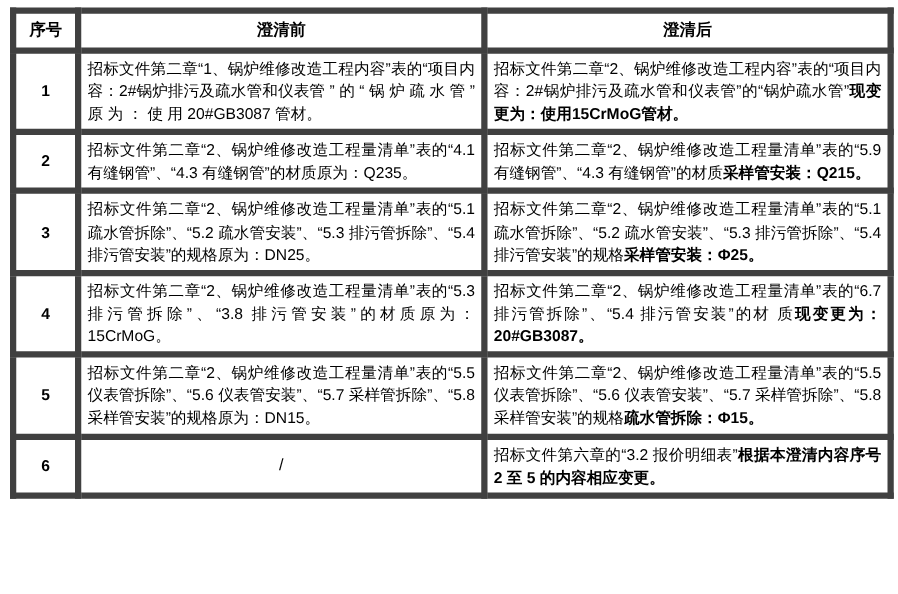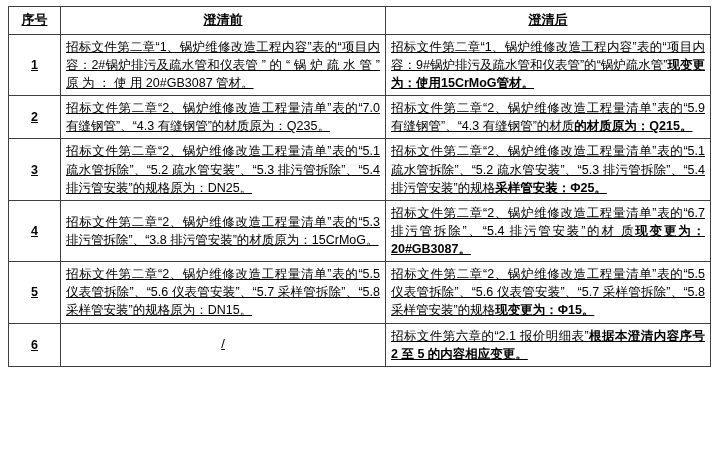--- a/index.html
+++ b/index.html
@@ -17,26 +17,25 @@
     padding: 6px 8px 0 8px;
     box-sizing: border-box;
   }
   table.clarify {
     border-collapse: collapse;
     width: 702px;
     table-layout: fixed;
   }
   table.clarify th,
   table.clarify td {
-    border: 1px solid #404040;
+    border: 5px solid #404040;
     vertical-align: middle;
     padding: 3px 5px;
     font-size: 12.5px;
     line-height: 1.45;
-    text-decoration: underline;
   }
   table.clarify thead th {
     text-align: center;
     font-weight: bold;
     font-size: 13px;
     padding: 4px 5px;
   }
   col.c-no { width: 52px; }
   col.c-before { width: 325px; }
   col.c-after { width: 325px; }
@@ -76,44 +75,44 @@
       <tr>
         <th>序号</th>
         <th>澄清前</th>
         <th>澄清后</th>
       </tr>
     </thead>
     <tbody>
       <tr>
         <td class="no">1</td>
         <td class="cell">招标文件第二章“1、锅炉维修改造工程内容”表的“项目内容：2#锅炉排污及疏水管和仪表管 ” 的 “ 锅 炉 疏 水 管 ” 原 为 ： 使 用 20#GB3087 管材。</td>
-        <td class="cell"><span>招标文件第二章“1、锅炉维修改造工程内容”表的“项目内容：9#锅炉排污及疏水管和仪表管”的“锅炉疏水管”</span><span class="b">现变更为：使用15CrMoG管材。</span></td>
+        <td class="cell"><span>招标文件第二章“2、锅炉维修改造工程内容”表的“项目内容：2#锅炉排污及疏水管和仪表管”的“锅炉疏水管”</span><span class="b">现变更为：使用15CrMoG管材。</span></td>
       </tr>
       <tr>
         <td class="no">2</td>
-        <td class="cell">招标文件第二章“2、锅炉维修改造工程量清单”表的“7.0 有缝钢管”、“4.3 有缝钢管”的材质原为：Q235。</td>
-        <td class="cell"><span>招标文件第二章“2、锅炉维修改造工程量清单”表的“5.9 有缝钢管”、“4.3 有缝钢管”的材质</span><span class="b">的材质原为：Q215。</span></td>
+        <td class="cell">招标文件第二章“2、锅炉维修改造工程量清单”表的“4.1 有缝钢管”、“4.3 有缝钢管”的材质原为：Q235。</td>
+        <td class="cell"><span>招标文件第二章“2、锅炉维修改造工程量清单”表的“5.9 有缝钢管”、“4.3 有缝钢管”的材质</span><span class="b">采样管安装：Q215。</span></td>
       </tr>
       <tr>
         <td class="no">3</td>
         <td class="cell">招标文件第二章“2、锅炉维修改造工程量清单”表的“5.1 疏水管拆除”、“5.2 疏水管安装”、“5.3 排污管拆除”、“5.4 排污管安装”的规格原为：DN25。</td>
         <td class="cell"><span>招标文件第二章“2、锅炉维修改造工程量清单”表的“5.1 疏水管拆除”、“5.2 疏水管安装”、“5.3 排污管拆除”、“5.4 排污管安装”的规格</span><span class="b">采样管安装：Φ25。</span></td>
       </tr>
       <tr>
         <td class="no">4</td>
         <td class="cell">招标文件第二章“2、锅炉维修改造工程量清单”表的“5.3 排污管拆除”、“3.8 排污管安装”的材质原为：15CrMoG。</td>
         <td class="cell"><span>招标文件第二章“2、锅炉维修改造工程量清单”表的“6.7 排污管拆除”、“5.4 排污管安装”的材 质</span><span class="b">现变更为：20#GB3087。</span></td>
       </tr>
       <tr>
         <td class="no">5</td>
         <td class="cell">招标文件第二章“2、锅炉维修改造工程量清单”表的“5.5 仪表管拆除”、“5.6 仪表管安装”、“5.7 采样管拆除”、“5.8 采样管安装”的规格原为：DN15。</td>
-        <td class="cell"><span>招标文件第二章“2、锅炉维修改造工程量清单”表的“5.5 仪表管拆除”、“5.6 仪表管安装”、“5.7 采样管拆除”、“5.8 采样管安装”的规格</span><span class="b">现变更为：Φ15。</span></td>
+        <td class="cell"><span>招标文件第二章“2、锅炉维修改造工程量清单”表的“5.5 仪表管拆除”、“5.6 仪表管安装”、“5.7 采样管拆除”、“5.8 采样管安装”的规格</span><span class="b">疏水管拆除：Φ15。</span></td>
       </tr>
       <tr>
         <td class="no">6</td>
         <td class="cell center">
             <span class="blank-slash">/</span>
           </td>
-        <td class="cell"><span>招标文件第六章的“2.1 报价明细表”</span><span class="b">根据本澄清内容序号 2 至 5 的内容相应变更。</span></td>
+        <td class="cell"><span>招标文件第六章的“3.2 报价明细表”</span><span class="b">根据本澄清内容序号 2 至 5 的内容相应变更。</span></td>
       </tr>
     </tbody>
   </table>
 </div>
 
 </body></html>

